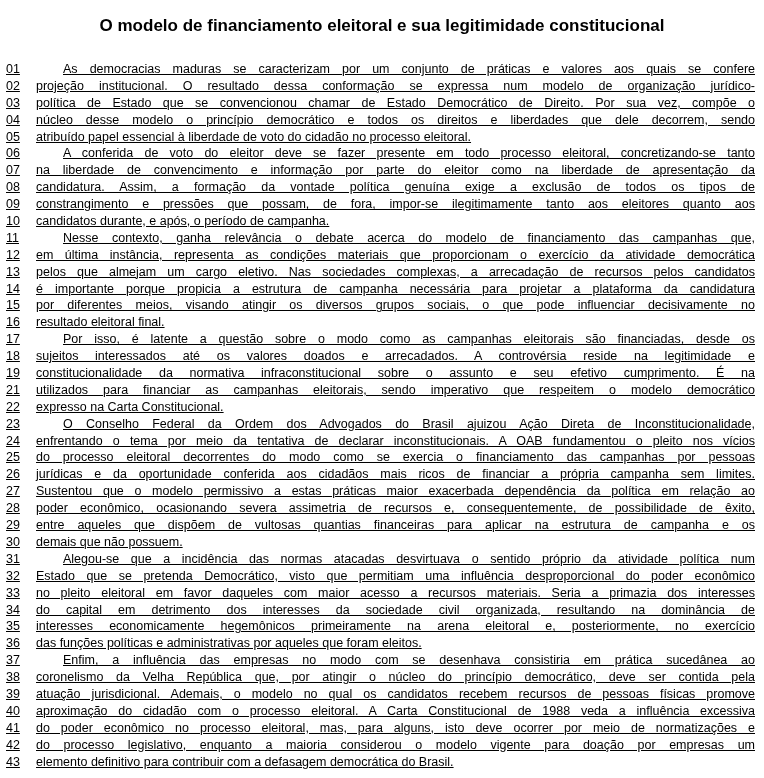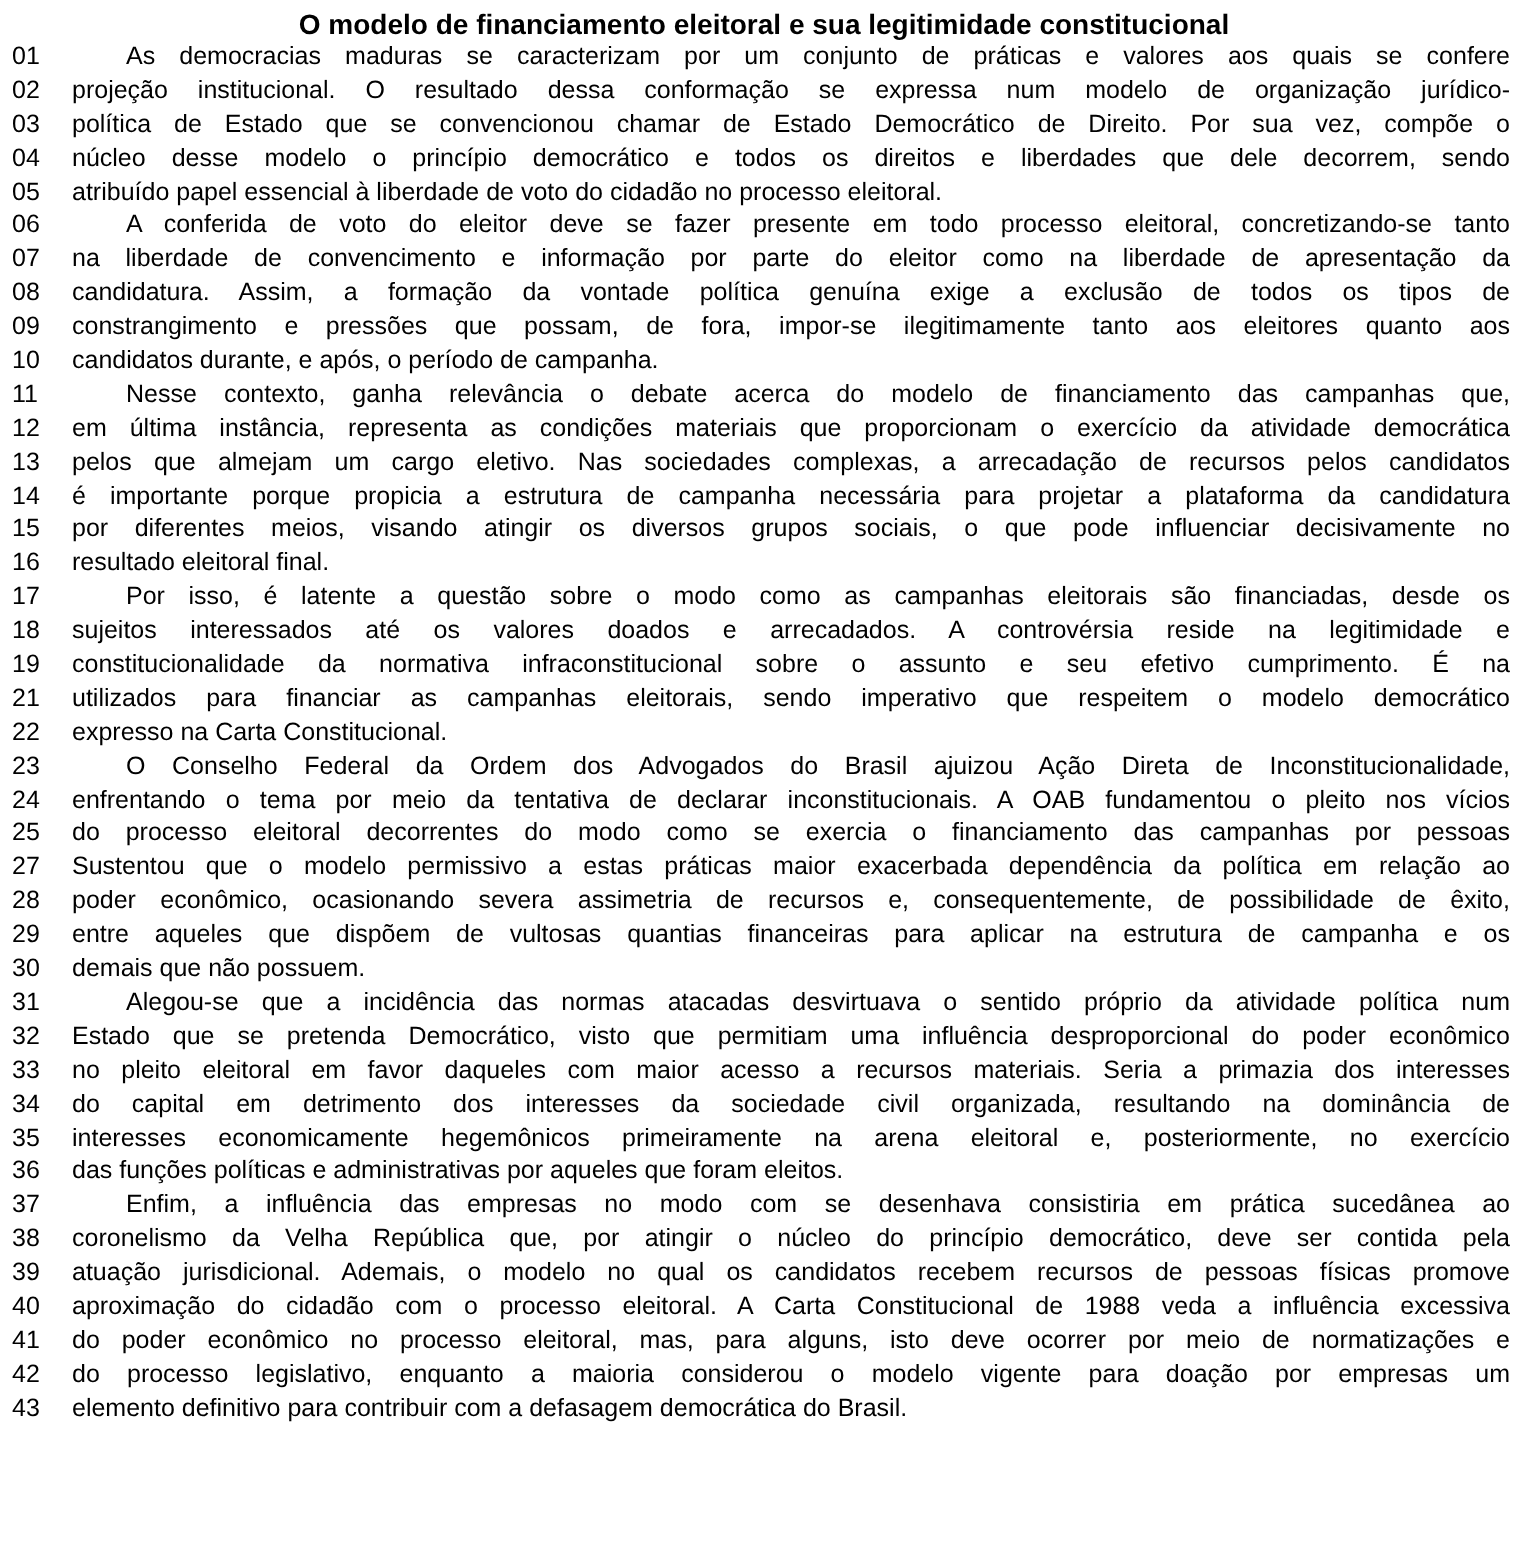--- a/index.html
+++ b/index.html
@@ -11,28 +11,30 @@
     font-family: "Liberation Sans", "DejaVu Sans", sans-serif;
     overflow: hidden;
   }
   .page {
     width: 764px;
     height: 778px;
     position: relative;
   }
   .doc-title {
     margin: 0;
-    padding-top: 5px;
-    font-size: 14px;
+    padding-top: 18px;
+    font-size: 17px;
     line-height: 15px;
     font-weight: bold;
     text-align: center;
     letter-spacing: 0;
   }
   .doc-body {
+    margin-top: 28px;
+    text-decoration: underline;
   }
   .line {
     display: flex;
     height: 16.9px;
     line-height: 16.9px;
     font-size: 12.5px;
     overflow: hidden;
   }
   .num {
     box-sizing: border-box;
@@ -153,20 +155,24 @@
       </div>
       <div class="line">
         <span class="num">24</span>
         <span class="text">enfrentando o tema por meio da tentativa de declarar inconstitucionais. A OAB fundamentou o pleito nos vícios</span>
       </div>
       <div class="line">
         <span class="num">25</span>
         <span class="text">do processo eleitoral decorrentes do modo como se exercia o financiamento das campanhas por pessoas</span>
       </div>
       <div class="line">
+        <span class="num">26</span>
+        <span class="text">jurídicas e da oportunidade conferida aos cidadãos mais ricos de financiar a própria campanha sem limites.</span>
+      </div>
+      <div class="line">
         <span class="num">27</span>
         <span class="text">Sustentou que o modelo permissivo a estas práticas maior exacerbada dependência da política em relação ao</span>
       </div>
       <div class="line">
         <span class="num">28</span>
         <span class="text">poder econômico, ocasionando severa assimetria de recursos e, consequentemente, de possibilidade de êxito,</span>
       </div>
       <div class="line">
         <span class="num">29</span>
         <span class="text">entre aqueles que dispõem de vultosas quantias financeiras para aplicar na estrutura de campanha e os</span>

